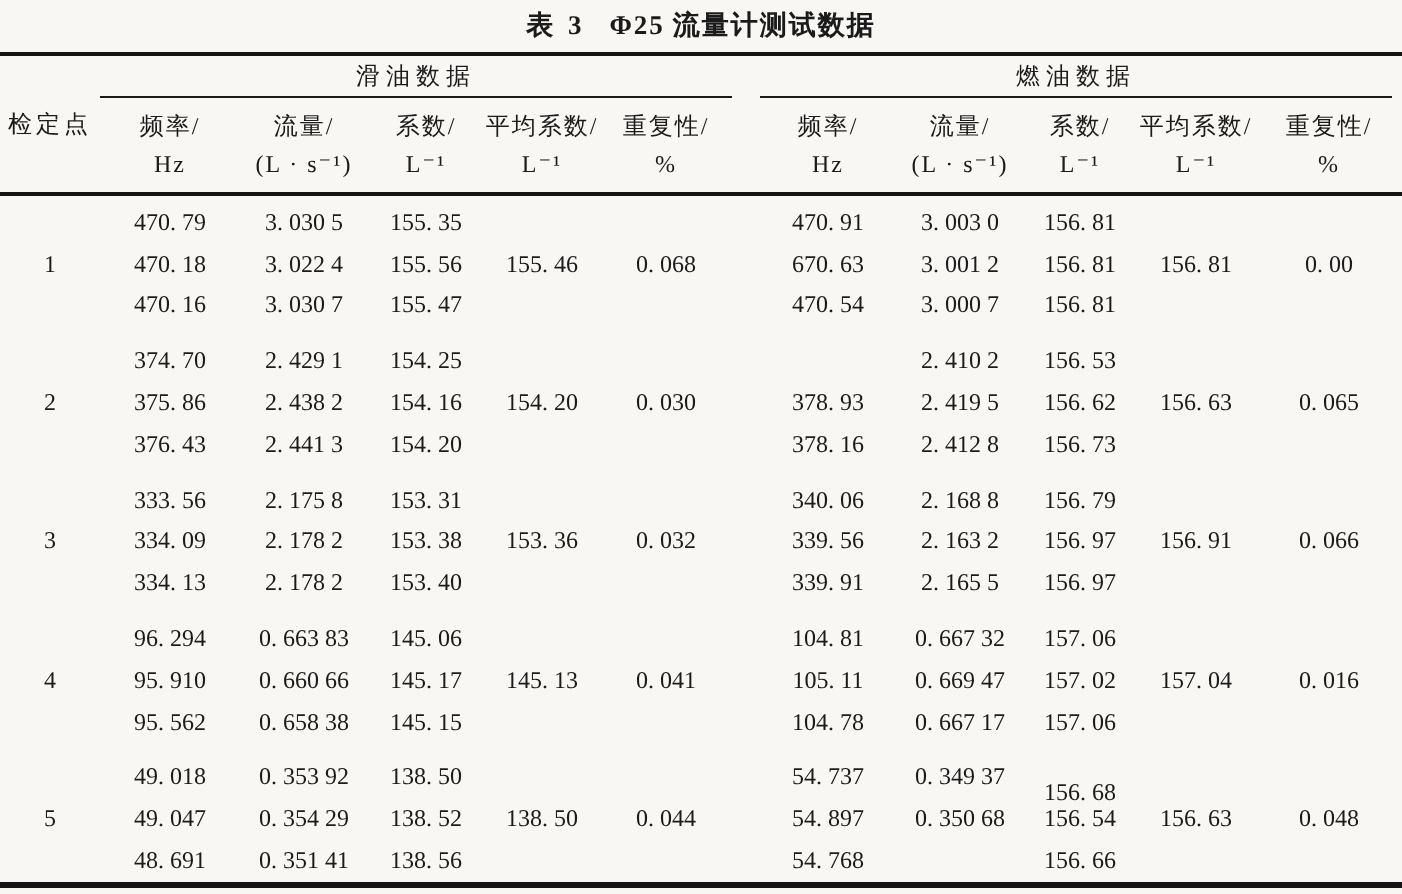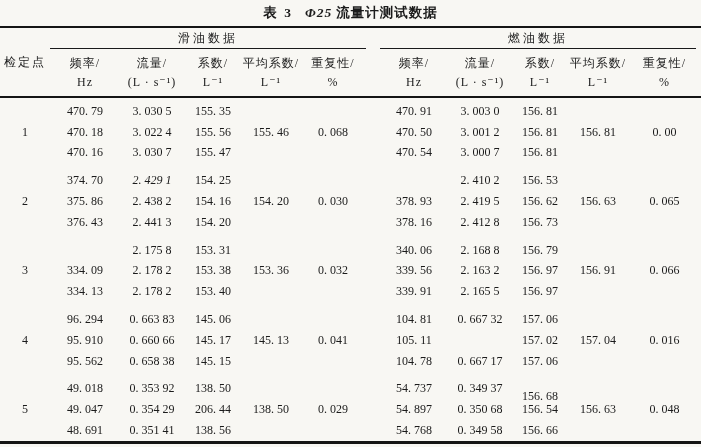--- a/index.html
+++ b/index.html
@@ -12,21 +12,21 @@
     overflow:hidden;
     box-sizing:border-box;
   }
   .title-row{
     height:26px;
     display:flex;align-items:center;justify-content:center;
     font-size:13.5px;font-weight:bold;
     letter-spacing:1px;
   }
   .title-row .tnum{margin-right:12px;letter-spacing:2px;}
-  .title-row .phi{font-style:italic;margin-right:4px;}
+  .title-row .phi{margin-right:4px;}
   .tablebox{
     border-top:2px solid #151515;
     border-bottom:3px solid #151515;
   }
   .thead{
     display:grid;
     grid-template-columns:50px 70px 64px 58px 58px 66px 14px 68px 64px 56px 60px 73px;
     grid-template-rows:21px 47px;
     border-bottom:2px solid #151515;
     font-size:12px;
@@ -138,33 +138,33 @@
           <div class="cell" style="grid-area: 2 / 3;">3. 022 4</div>
           <div class="cell" style="grid-area: 2 / 4;">155. 56</div>
           <div class="cell" style="grid-area: 3 / 2;">470. 16</div>
           <div class="cell" style="grid-area: 3 / 3;">3. 030 7</div>
           <div class="cell" style="grid-area: 3 / 4;">155. 47</div>
           <div class="cell span3" style="grid-column: 5;">155. 46</div>
           <div class="cell span3" style="grid-column: 6;">0. 068</div>
           <div class="cell" style="grid-area: 1 / 8;">470. 91</div>
           <div class="cell" style="grid-area: 1 / 9;">3. 003 0</div>
           <div class="cell" style="grid-area: 1 / 10;">156. 81</div>
-          <div class="cell" style="grid-area: 2 / 8;">470. 50</div>
+          <div class="cell" style="grid-area: 2 / 8;">670. 63</div>
           <div class="cell" style="grid-area: 2 / 9;">3. 001 2</div>
           <div class="cell" style="grid-area: 2 / 10;">156. 81</div>
           <div class="cell" style="grid-area: 3 / 8;">470. 54</div>
           <div class="cell" style="grid-area: 3 / 9;">3. 000 7</div>
           <div class="cell" style="grid-area: 3 / 10;">156. 81</div>
           <div class="cell span3" style="grid-column: 11;">156. 81</div>
           <div class="cell span3" style="grid-column: 12;">0. 00</div>
         </div>
         <div class="group">
           <div class="cell span3" style="grid-column: 1;">2</div>
           <div class="cell" style="grid-area: 1 / 2;">374. 70</div>
-          <div class="cell" style="grid-area: 1 / 3; font-style: italic;">2. 429 1</div>
+          <div class="cell" style="grid-area: 1 / 3;">2. 429 1</div>
           <div class="cell" style="grid-area: 1 / 4;">154. 25</div>
           <div class="cell" style="grid-area: 2 / 2;">375. 86</div>
           <div class="cell" style="grid-area: 2 / 3;">2. 438 2</div>
           <div class="cell" style="grid-area: 2 / 4;">154. 16</div>
           <div class="cell" style="grid-area: 3 / 2;">376. 43</div>
           <div class="cell" style="grid-area: 3 / 3;">2. 441 3</div>
           <div class="cell" style="grid-area: 3 / 4;">154. 20</div>
           <div class="cell span3" style="grid-column: 5;">154. 20</div>
           <div class="cell span3" style="grid-column: 6;">0. 030</div>
           <div class="cell" style="grid-area: 1 / 9;">2. 410 2</div>
@@ -173,20 +173,21 @@
           <div class="cell" style="grid-area: 2 / 9;">2. 419 5</div>
           <div class="cell" style="grid-area: 2 / 10;">156. 62</div>
           <div class="cell" style="grid-area: 3 / 8;">378. 16</div>
           <div class="cell" style="grid-area: 3 / 9;">2. 412 8</div>
           <div class="cell" style="grid-area: 3 / 10;">156. 73</div>
           <div class="cell span3" style="grid-column: 11;">156. 63</div>
           <div class="cell span3" style="grid-column: 12;">0. 065</div>
         </div>
         <div class="group">
           <div class="cell span3" style="grid-column: 1;">3</div>
+          <div class="cell" style="grid-area: 1 / 2;">333. 56</div>
           <div class="cell" style="grid-area: 1 / 3;">2. 175 8</div>
           <div class="cell" style="grid-area: 1 / 4;">153. 31</div>
           <div class="cell" style="grid-area: 2 / 2;">334. 09</div>
           <div class="cell" style="grid-area: 2 / 3;">2. 178 2</div>
           <div class="cell" style="grid-area: 2 / 4;">153. 38</div>
           <div class="cell" style="grid-area: 3 / 2;">334. 13</div>
           <div class="cell" style="grid-area: 3 / 3;">2. 178 2</div>
           <div class="cell" style="grid-area: 3 / 4;">153. 40</div>
           <div class="cell span3" style="grid-column: 5;">153. 36</div>
           <div class="cell span3" style="grid-column: 6;">0. 032</div>
@@ -212,48 +213,48 @@
           <div class="cell" style="grid-area: 2 / 4;">145. 17</div>
           <div class="cell" style="grid-area: 3 / 2;">95. 562</div>
           <div class="cell" style="grid-area: 3 / 3;">0. 658 38</div>
           <div class="cell" style="grid-area: 3 / 4;">145. 15</div>
           <div class="cell span3" style="grid-column: 5;">145. 13</div>
           <div class="cell span3" style="grid-column: 6;">0. 041</div>
           <div class="cell" style="grid-area: 1 / 8;">104. 81</div>
           <div class="cell" style="grid-area: 1 / 9;">0. 667 32</div>
           <div class="cell" style="grid-area: 1 / 10;">157. 06</div>
           <div class="cell" style="grid-area: 2 / 8;">105. 11</div>
+          <div class="cell" style="grid-area: 2 / 9;">0. 669 47</div>
           <div class="cell" style="grid-area: 2 / 10;">157. 02</div>
           <div class="cell" style="grid-area: 3 / 8;">104. 78</div>
           <div class="cell" style="grid-area: 3 / 9;">0. 667 17</div>
           <div class="cell" style="grid-area: 3 / 10;">157. 06</div>
           <div class="cell span3" style="grid-column: 11;">157. 04</div>
           <div class="cell span3" style="grid-column: 12;">0. 016</div>
         </div>
         <div class="group">
           <div class="cell span3" style="grid-column: 1;">5</div>
           <div class="cell" style="grid-area: 1 / 2;">49. 018</div>
           <div class="cell" style="grid-area: 1 / 3;">0. 353 92</div>
           <div class="cell" style="grid-area: 1 / 4;">138. 50</div>
           <div class="cell" style="grid-area: 2 / 2;">49. 047</div>
           <div class="cell" style="grid-area: 2 / 3; text-align: center;">0. 354 29</div>
-          <div class="cell" style="grid-area: 2 / 4;">206. 44</div>
+          <div class="cell" style="grid-area: 2 / 4;">138. 52</div>
           <div class="cell" style="grid-area: 3 / 2;">48. 691</div>
           <div class="cell" style="grid-area: 3 / 3;">0. 351 41</div>
           <div class="cell" style="grid-area: 3 / 4;">138. 56</div>
           <div class="cell span3" style="grid-column: 5;">138. 50</div>
-          <div class="cell span3" style="grid-column: 6;">0. 029</div>
+          <div class="cell span3" style="grid-column: 6;">0. 044</div>
           <div class="cell" style="grid-area: 1 / 8;">54. 737</div>
           <div class="cell" style="grid-area: 1 / 9;">0. 349 37</div>
           <div class="cell" style="grid-area: 1 / 10; margin-top: 16px;">156. 68</div>
           <div class="cell" style="grid-area: 2 / 8;">54. 897</div>
           <div class="cell" style="grid-area: 2 / 9;">0. 350 68</div>
           <div class="cell" style="grid-area: 2 / 10; text-align: center;">156. 54</div>
           <div class="cell" style="grid-area: 3 / 8;">54. 768</div>
-          <div class="cell" style="grid-area: 3 / 9;">0. 349 58</div>
           <div class="cell" style="grid-area: 3 / 10;">156. 66</div>
           <div class="cell span3" style="grid-column: 11;">156. 63</div>
           <div class="cell span3" style="grid-column: 12;">0. 048</div>
         </div>
       </div>
 
   </div>
 </div>
 
 </body></html>

